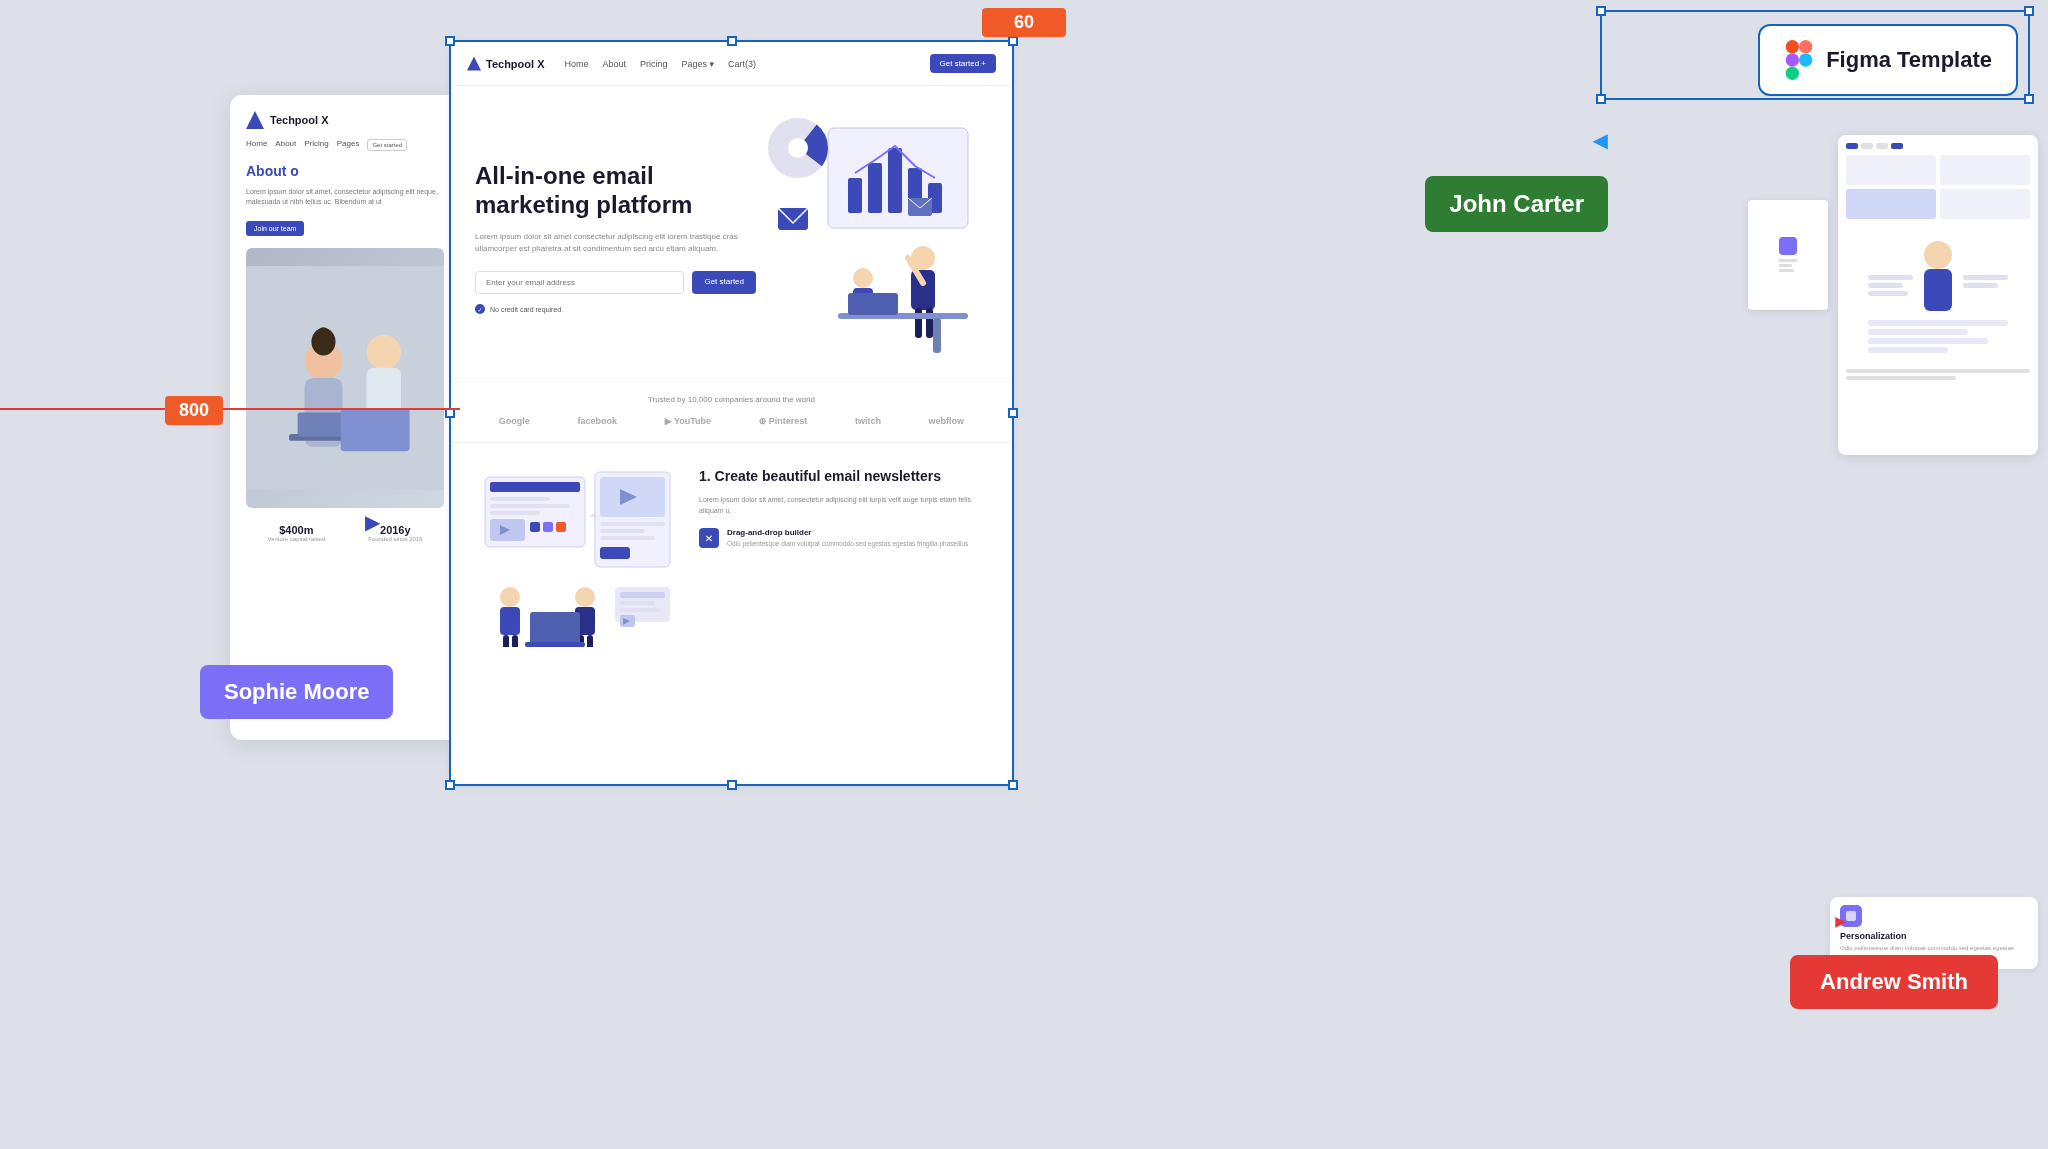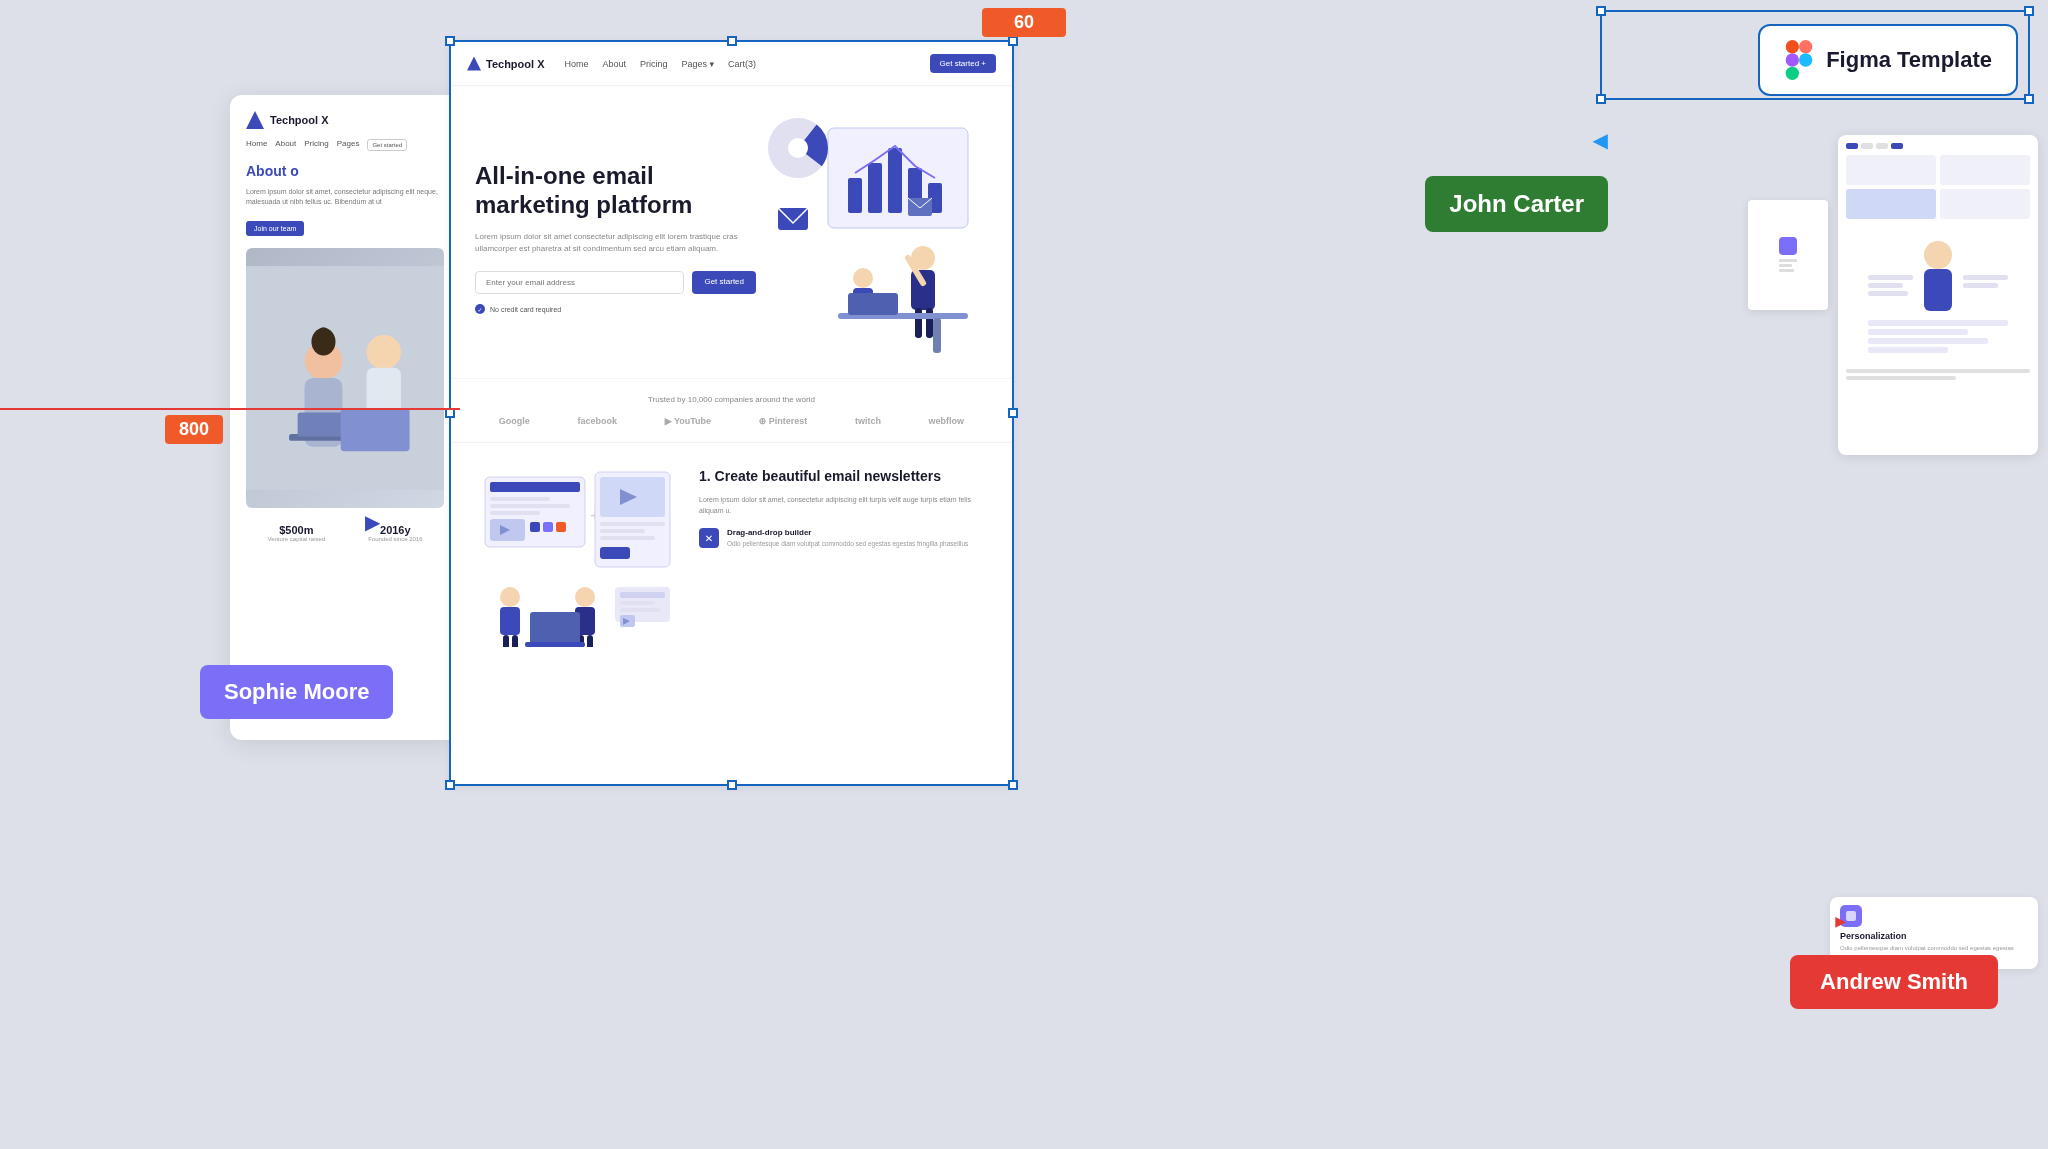--- a/index.html
+++ b/index.html
@@ -30,21 +30,21 @@
       font-size: 18px;
       font-weight: bold;
       padding: 4px 32px;
       border-radius: 4px;
       z-index: 100;
     }
 
     
     .measure-badge-800 {
       position: absolute;
-      top: 415px;
+      top: 396px;
       left: 165px;
       background: #f05a28;
       color: white;
       font-size: 18px;
       font-weight: bold;
       padding: 4px 14px;
       border-radius: 4px;
       z-index: 100;
     }
 
@@ -642,21 +642,21 @@
 
         <rect x="50" y="195" width="130" height="8" rx="3" fill="#6070a0"></rect>
         <rect x="60" y="170" width="110" height="28" rx="3" fill="#7080b8"></rect>
 
         <rect x="110" y="165" width="80" height="50" rx="4" fill="#8090d0"></rect>
       </svg>
     </div>
     
     <div class="left-card-stats">
       <div class="stat-item">
-        <div class="stat-value">$500m</div>
+        <div class="stat-value">$400m</div>
         <div class="stat-label">Venture capital raised</div>
       </div>
       <div class="stat-item">
         <div class="stat-value">2016y</div>
         <div class="stat-label">Founded since 2016</div>
       </div>
     </div>
   </div>
 </div>
 

